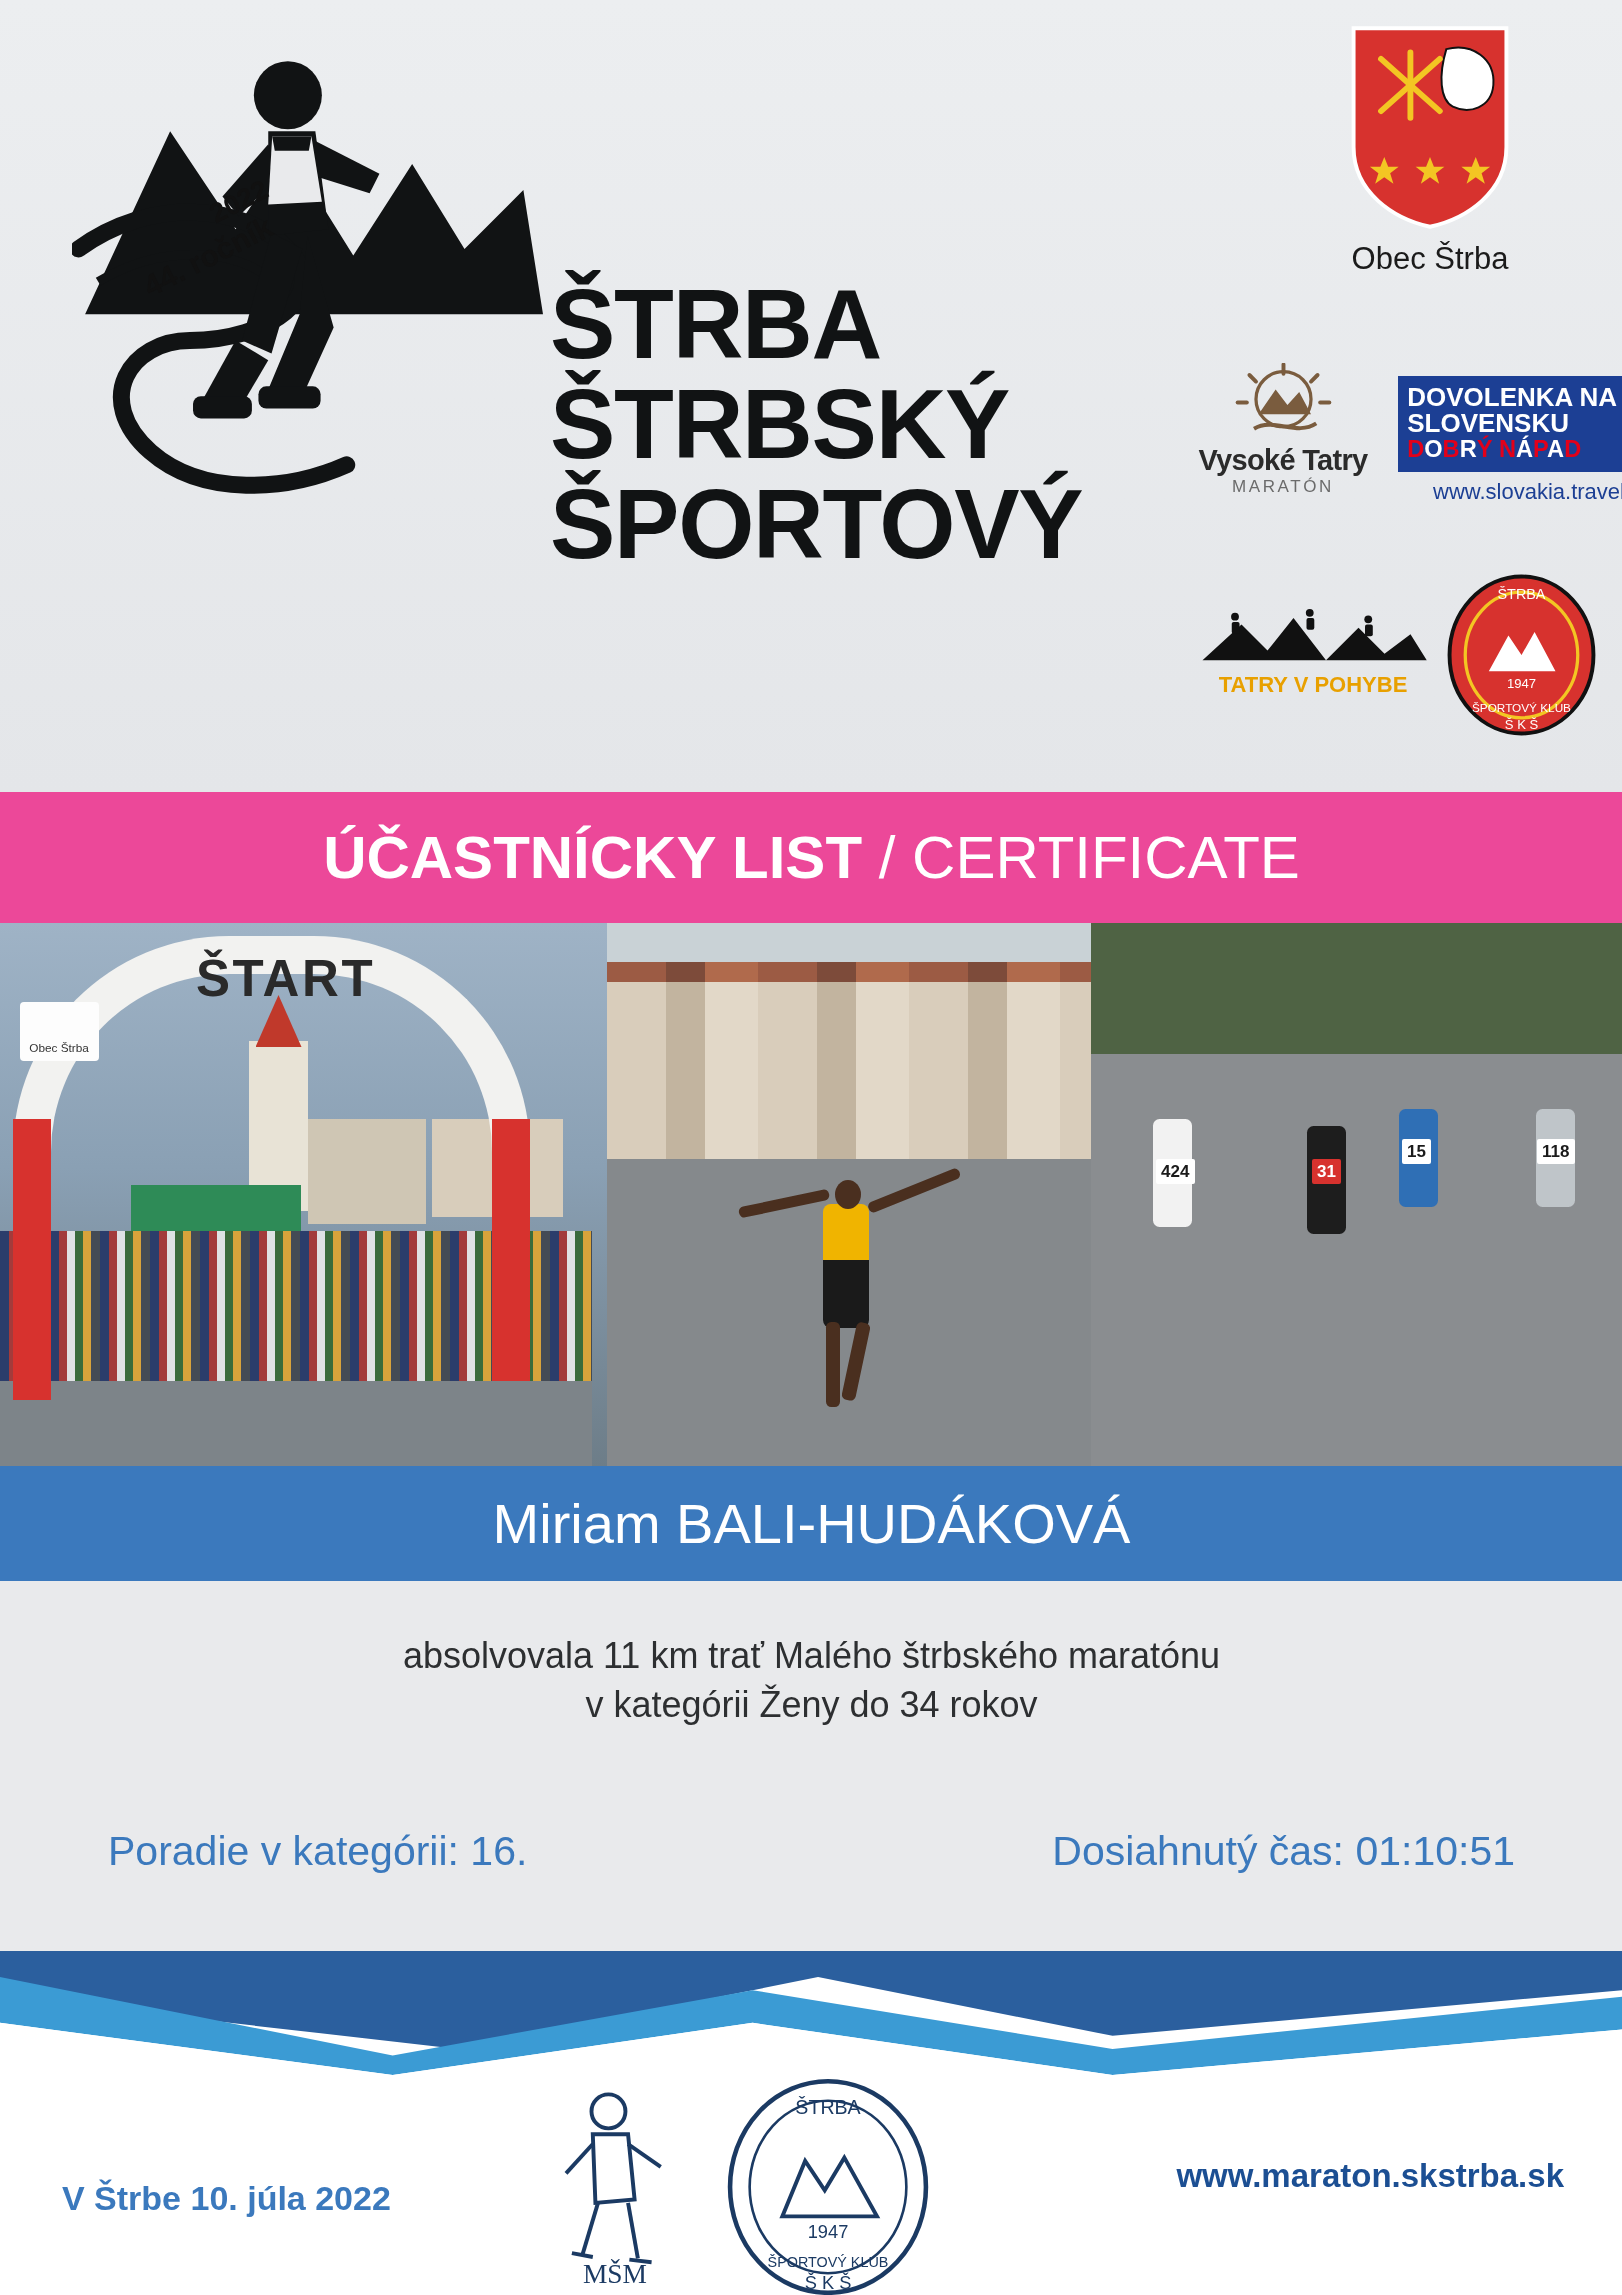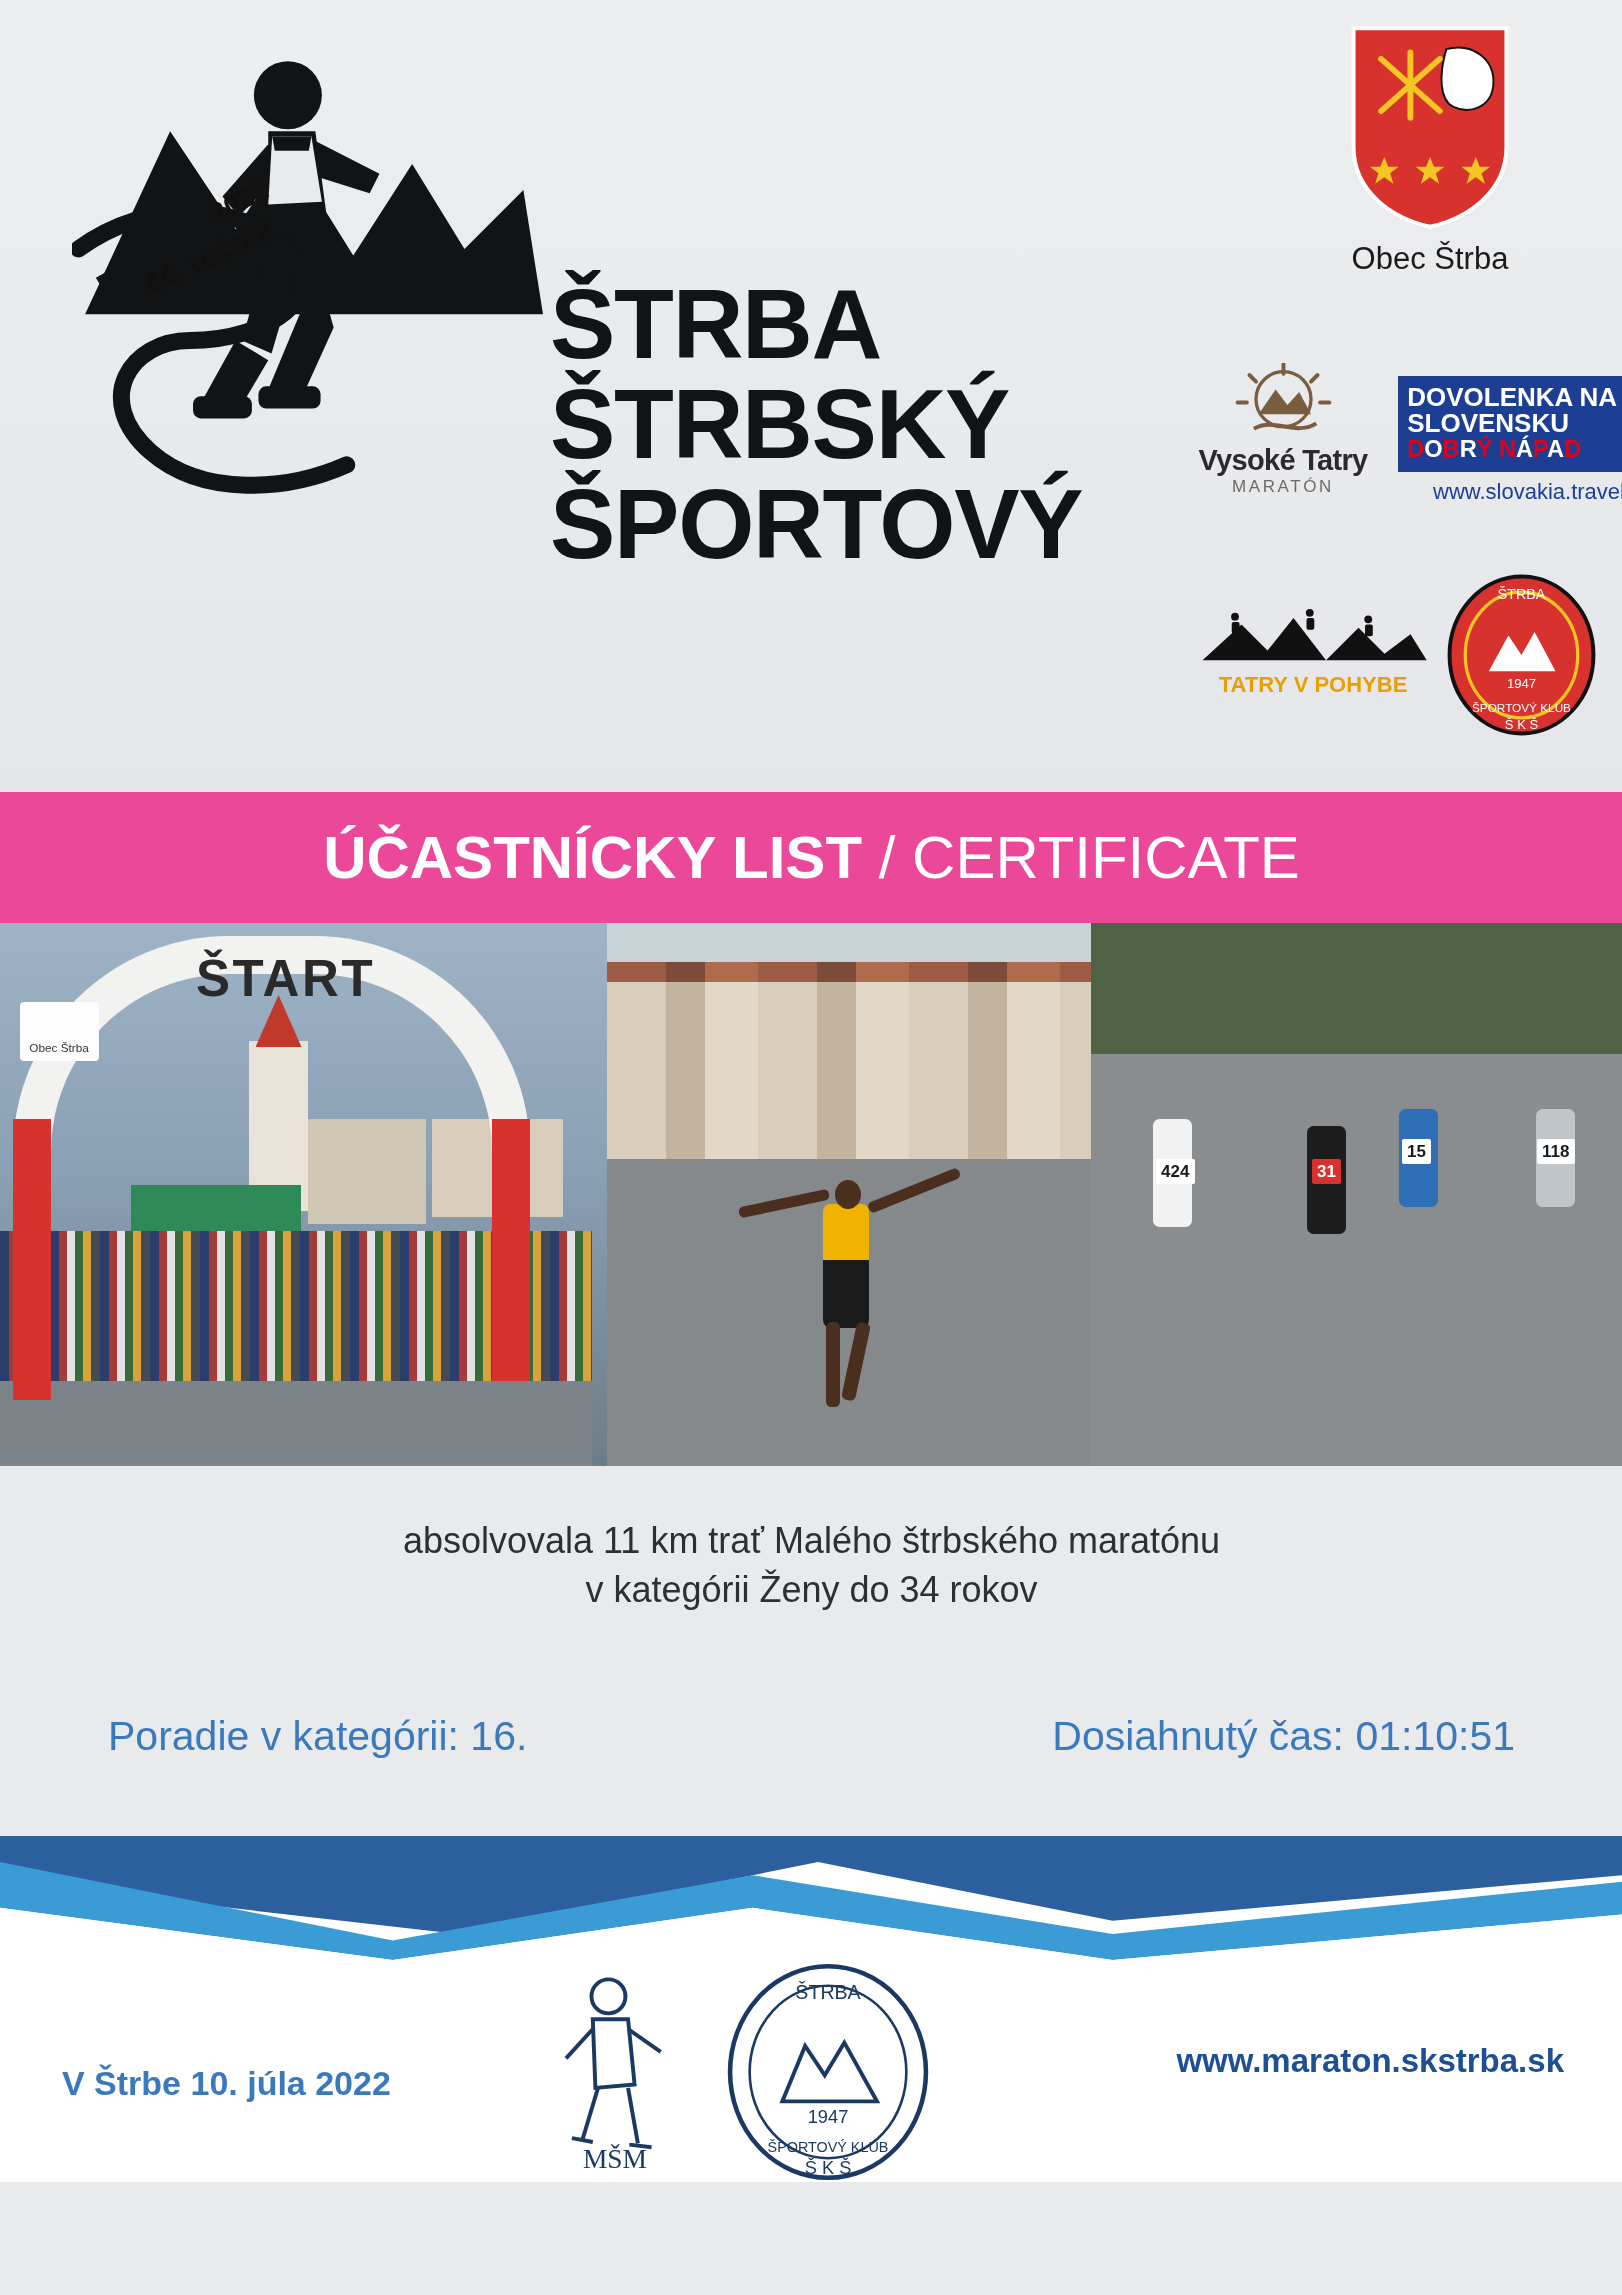--- a/index.html
+++ b/index.html
@@ -595,20 +595,23 @@
       <div class="bib" style="left:221px; top:236px; background:#d7322e; color:#fff;">31</div>
 
       <div class="ph3-runner" style="left:308px; top:186px; background:#2f6fb5; height:98px;"></div>
       <div class="bib" style="left:311px; top:216px;">15</div>
 
       <div class="ph3-runner" style="left:445px; top:186px; background:#bfc5c9; height:98px;"></div>
       <div class="bib" style="left:446px; top:216px;">118</div>
     </div>
   </div>
 
+  <div class="band-name">
+    <div class="n">Miriam BALI-HUDÁKOVÁ</div>
+  </div>
 
   <div class="body-area">
     <div class="desc">absolvovala 11 km trať Malého štrbského maratónu</div>
     <div class="desc">v kategórii Ženy do 34 rokov</div>
     <div class="results">
       <div>Poradie v kategórii: 16.</div>
       <div>Dosiahnutý čas: 01:10:51</div>
     </div>
   </div>
 

